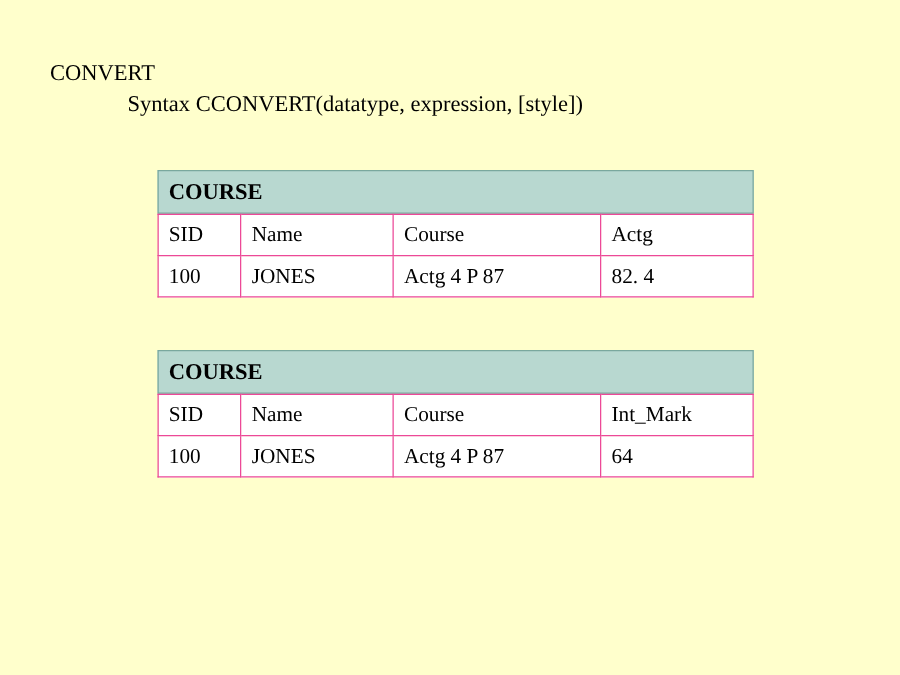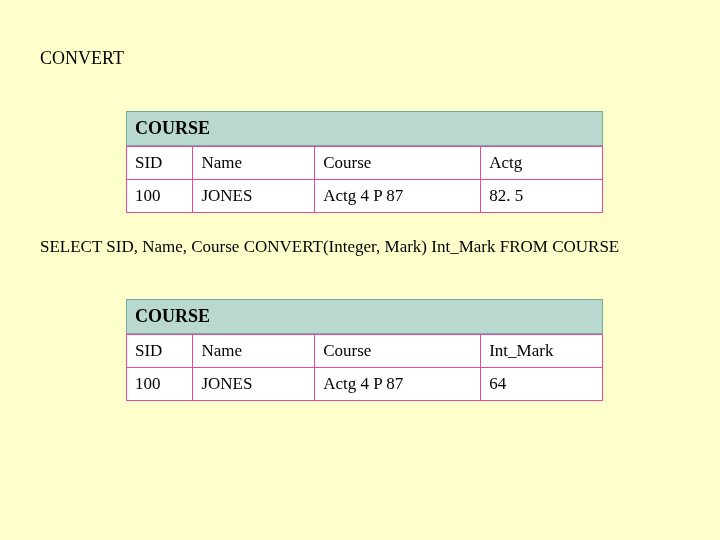--- a/index.html
+++ b/index.html
@@ -58,20 +58,21 @@
   .col-name  { width: 110px; }
   .col-course{ width: 150px; }
   .col-last  { width: 110px; }
 </style>
 </head>
 <body>
 
 <div class="page">
 
   <div class="heading">CONVERT</div>
+  <div class="syntax">Syntax CCONVERT(datatype, expression, [style])</div>
 
   <div class="tbl-wrap">
     <table class="course">
       <caption>COURSE</caption>
       <colgroup>
         <col class="col-sid">
           <col class="col-name">
           <col class="col-course">
           <col class="col-last">
       </colgroup>
@@ -79,27 +80,26 @@
           <tr>
         <th>SID</th>
         <th>Name</th>
         <th>Course</th>
         <th>Actg</th>
       </tr>
       <tr>
         <td>100</td>
         <td>JONES</td>
         <td>Actg 4 P 87</td>
-        <td>82. 5</td>
+        <td>82. 4</td>
       </tr>
     </tbody>
       </table>
   </div>
 
-  <div class="query">SELECT SID, Name, Course CONVERT(Integer, Mark) Int_Mark FROM COURSE</div>
 
   <div class="tbl-wrap">
     <table class="course">
       <caption>COURSE</caption>
       <colgroup>
         <col class="col-sid">
           <col class="col-name">
           <col class="col-course">
           <col class="col-last">
       </colgroup>

